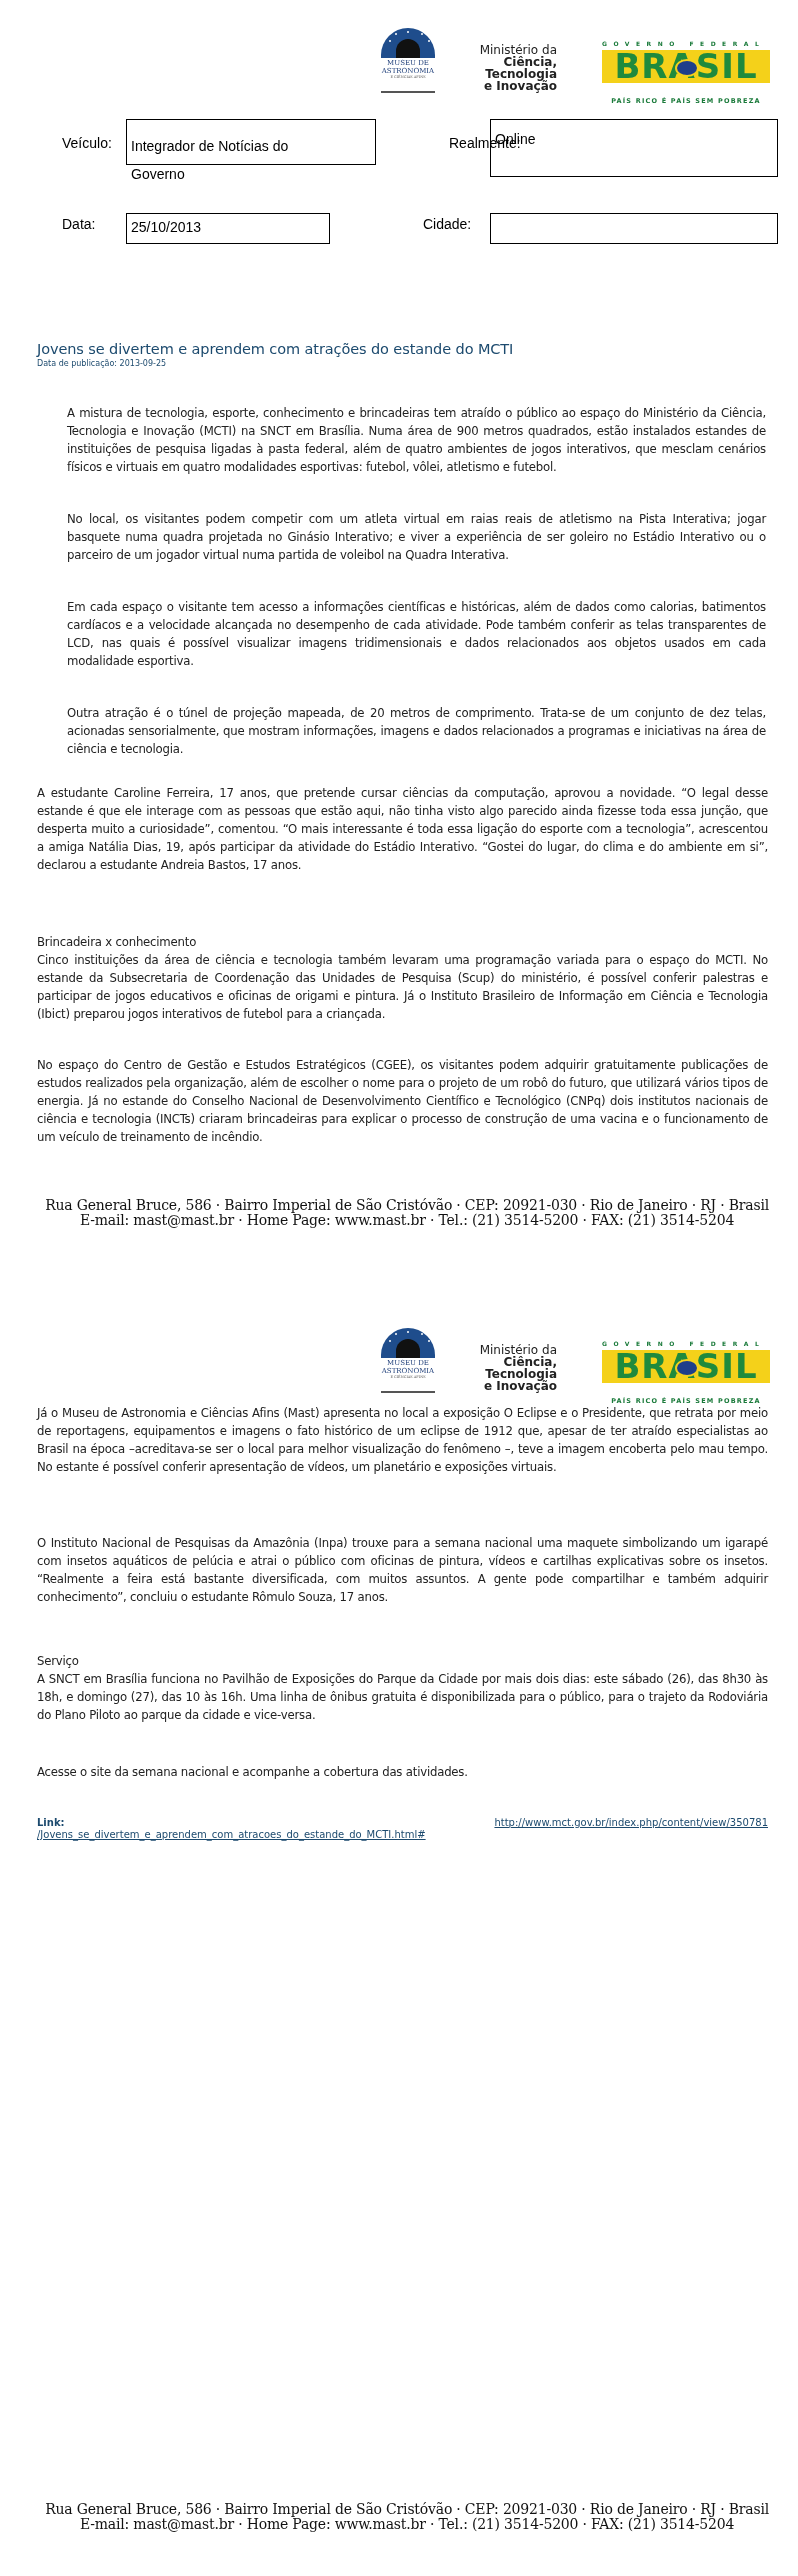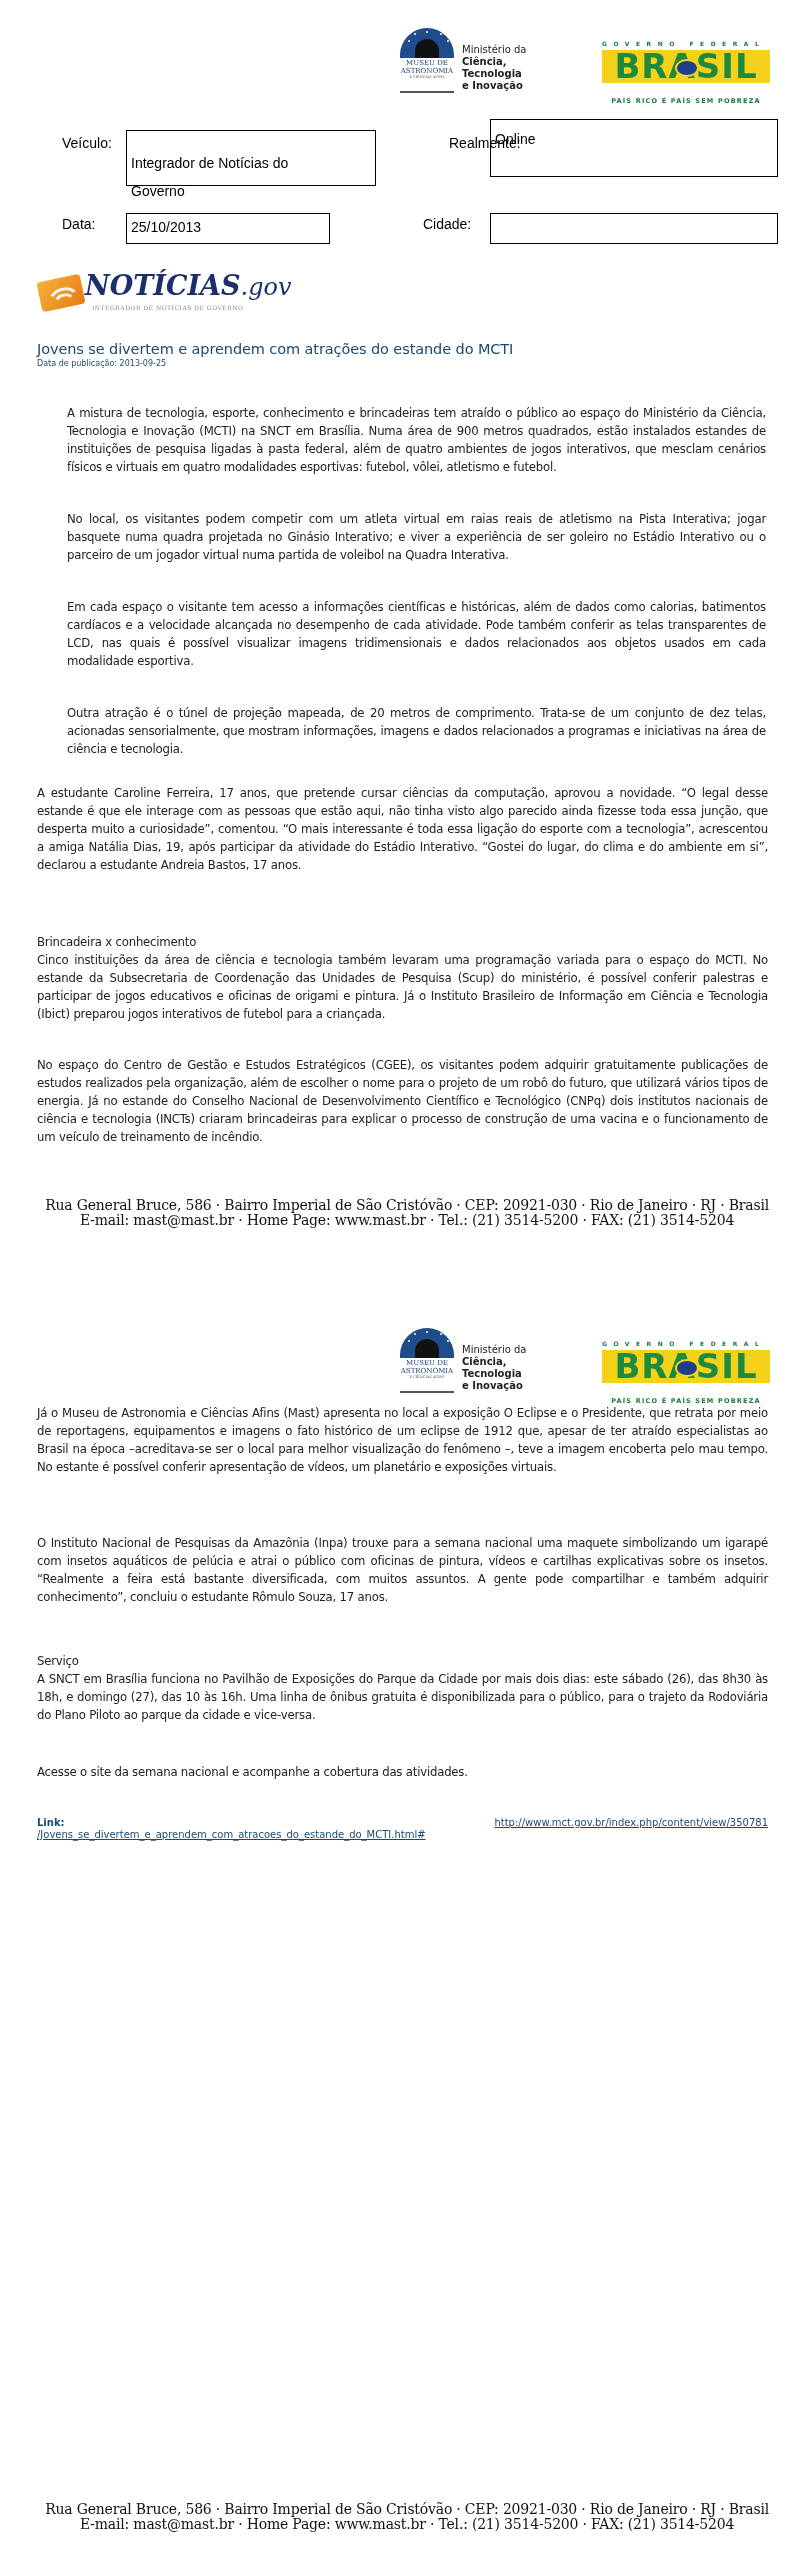--- a/index.html
+++ b/index.html
@@ -3,28 +3,28 @@
 <meta charset="utf-8">
 <style>
   html, body { margin:0; padding:0; background:#fff; }
   body { width:799px; height:2576px; position:relative; overflow:hidden; font-family:"DejaVu Sans", sans-serif; color:#222; }
   .page { position:absolute; left:0; width:799px; }
   #page1 { top:0; height:1288px; }
   #page2 { top:1288px; height:1288px; }
 
   
   .logos { position:absolute; top:28px; left:377px; width:399px; height:70px; }
-  .mast { position:absolute; left:0; top:0; width:62px; height:66px;margin-left:19px; }
+  .mast { position:absolute; left:0; top:0; width:62px; height:66px; }
   .mast .dome { position:absolute; left:4px; top:0; width:54px; height:30px; background:#1f4d8c; border-radius:27px 27px 0 0; overflow:hidden; }
   .mast .dome .inner { position:absolute; left:15px; top:11px; width:24px; height:19px; background:#111; border-radius:12px 12px 0 0; }
   .mast .dome .star { position:absolute; width:2px; height:2px; background:#fff; border-radius:50%; }
   .mast .txt { position:absolute; left:0; top:31px; width:62px; text-align:center; font-family:"DejaVu Serif", serif; color:#1f3f7a; font-size:7px; line-height:8px; }
   .mast .txt .small { font-size:3.5px; line-height:5px; color:#555; }
   .mast .bar { position:absolute; left:4px; top:63px; width:54px; height:2px; background:#555; }
-  .ministry { position:absolute; left:85px; top:16px; width:95px; text-align:left; font-size:10px; line-height:12px; color:#222; }
+  .ministry { position:absolute; left:85px; top:16px; width:95px; text-align:right; font-size:12px; line-height:12px; color:#222; }
   .ministry b { font-weight:bold; }
   .brasil { position:absolute; left:225px; top:12px; width:168px; }
   .brasil .gov { font-size:6px; letter-spacing:6.5px; color:#1a7a3a; font-weight:bold; text-align:left; height:8px; line-height:8px; }
   .brasil .word { margin-top:2px; height:33px; background:linear-gradient(180deg,#f4d11a 0%,#f4d11a 100%); position:relative; }
   .brasil .word span { position:absolute; left:0; top:0; width:168px; text-align:center; font-size:34px; line-height:33px; font-weight:bold; color:#1f8a3d; letter-spacing:1px; }
   .brasil .word .globe { position:absolute; left:73px; top:9px; width:20px; height:14px; border-radius:50%; background:#1e3e8a; border:2px solid #f4d11a; }
   .brasil .slogan { font-size:6.5px; font-weight:bold; color:#1a7a3a; letter-spacing:1.2px; margin-top:14px; text-align:center; }
 
   
   .form-label { position:absolute; font-family:"Liberation Sans", sans-serif; font-size:14px; color:#000; }
@@ -82,40 +82,32 @@
       <div class="gov">GOVERNO FEDERAL</div>
       <div class="word">
         <span>BRASIL</span>
         <div class="globe"></div>
       </div>
       <div class="slogan">PAÍS RICO É PAÍS SEM POBREZA</div>
     </div>
   </div>
 
   <div class="form-label" style="left:62px;top:135px">Veículo:</div>
-  <div class="form-box" style="left:126px;top:130px;width:250px;height:56px;line-height:28px;padding-top:18px">
+  <div class="form-box" style="left:126px;top:119px;width:250px;height:46px;line-height:28px;padding-top:12px">
     <div>Integrador de Notícias do</div>
     <div>Governo</div>
   </div>
   <div class="form-label" style="left:449px;top:135px">Realmente:</div>
   <div class="form-box" style="left:490px;top:119px;width:288px;height:58px;padding-top:6px">Online</div>
 
   <div class="form-label" style="left:62px;top:216px">Data:</div>
   <div class="form-box" style="left:126px;top:213px;width:204px;height:31px;line-height:22px">25/10/2013</div>
   <div class="form-label" style="left:423px;top:216px">Cidade:</div>
   <div class="form-box" style="left:490px;top:213px;width:288px;height:31px;line-height:22px"></div>
 
-  <div class="nlogo">
-    <div class="rss">
-      <i style="left:6px;top:10px;width:30px;height:30px"></i>
-      <i style="left:12px;top:16px;width:18px;height:18px"></i>
-    </div>
-    <div class="name"><span>NOTÍCIAS</span><span class="gov">.gov</span></div>
-    <div class="sub">INTEGRADOR DE NOTÍCIAS DE GOVERNO</div>
-  </div>
 
   <div class="title">Jovens se divertem e aprendem com atrações do estande do MCTI</div>
   <div class="pubdate"><span>Data de publicação:</span> <span>2013-09-25</span></div>
 
   <div class="para ind" style="top:404px">A mistura de tecnologia, esporte, conhecimento e brincadeiras tem atraído o público ao espaço do Ministério da Ciência, Tecnologia e Inovação (MCTI) na SNCT em Brasília. Numa área de 900 metros quadrados, estão instalados estandes de instituições de pesquisa ligadas à pasta federal, além de quatro ambientes de jogos interativos, que mesclam cenários físicos e virtuais em quatro modalidades esportivas: futebol, vôlei, atletismo e futebol.</div>
   <div class="para ind" style="top:510px">No local, os visitantes podem competir com um atleta virtual em raias reais de atletismo na Pista Interativa; jogar basquete numa quadra projetada no Ginásio Interativo; e viver a experiência de ser goleiro no Estádio Interativo ou o parceiro de um jogador virtual numa partida de voleibol na Quadra Interativa.</div>
   <div class="para ind" style="top:598px">Em cada espaço o visitante tem acesso a informações científicas e históricas, além de dados como calorias, batimentos cardíacos e a velocidade alcançada no desempenho de cada atividade. Pode também conferir as telas transparentes de LCD, nas quais é possível visualizar imagens tridimensionais e dados relacionados aos objetos usados em cada modalidade esportiva.</div>
   <div class="para ind" style="top:704px">Outra atração é o túnel de projeção mapeada, de 20 metros de comprimento. Trata-se de um conjunto de dez telas, acionadas sensorialmente, que mostram informações, imagens e dados relacionados a programas e iniciativas na área de ciência e tecnologia.</div>
   <div class="para full" style="top:784px">A estudante Caroline Ferreira, 17 anos, que pretende cursar ciências da computação, aprovou a novidade. “O legal desse estande é que ele interage com as pessoas que estão aqui, não tinha visto algo parecido ainda fizesse toda essa junção, que desperta muito a curiosidade”, comentou. “O mais interessante é toda essa ligação do esporte com a tecnologia”, acrescentou a amiga Natália Dias, 19, após participar da atividade do Estádio Interativo. “Gostei do lugar, do clima e do ambiente em si”, declarou a estudante Andreia Bastos, 17 anos.</div>
   <div class="para full" style="top:933px">Brincadeira x conhecimento</div>

